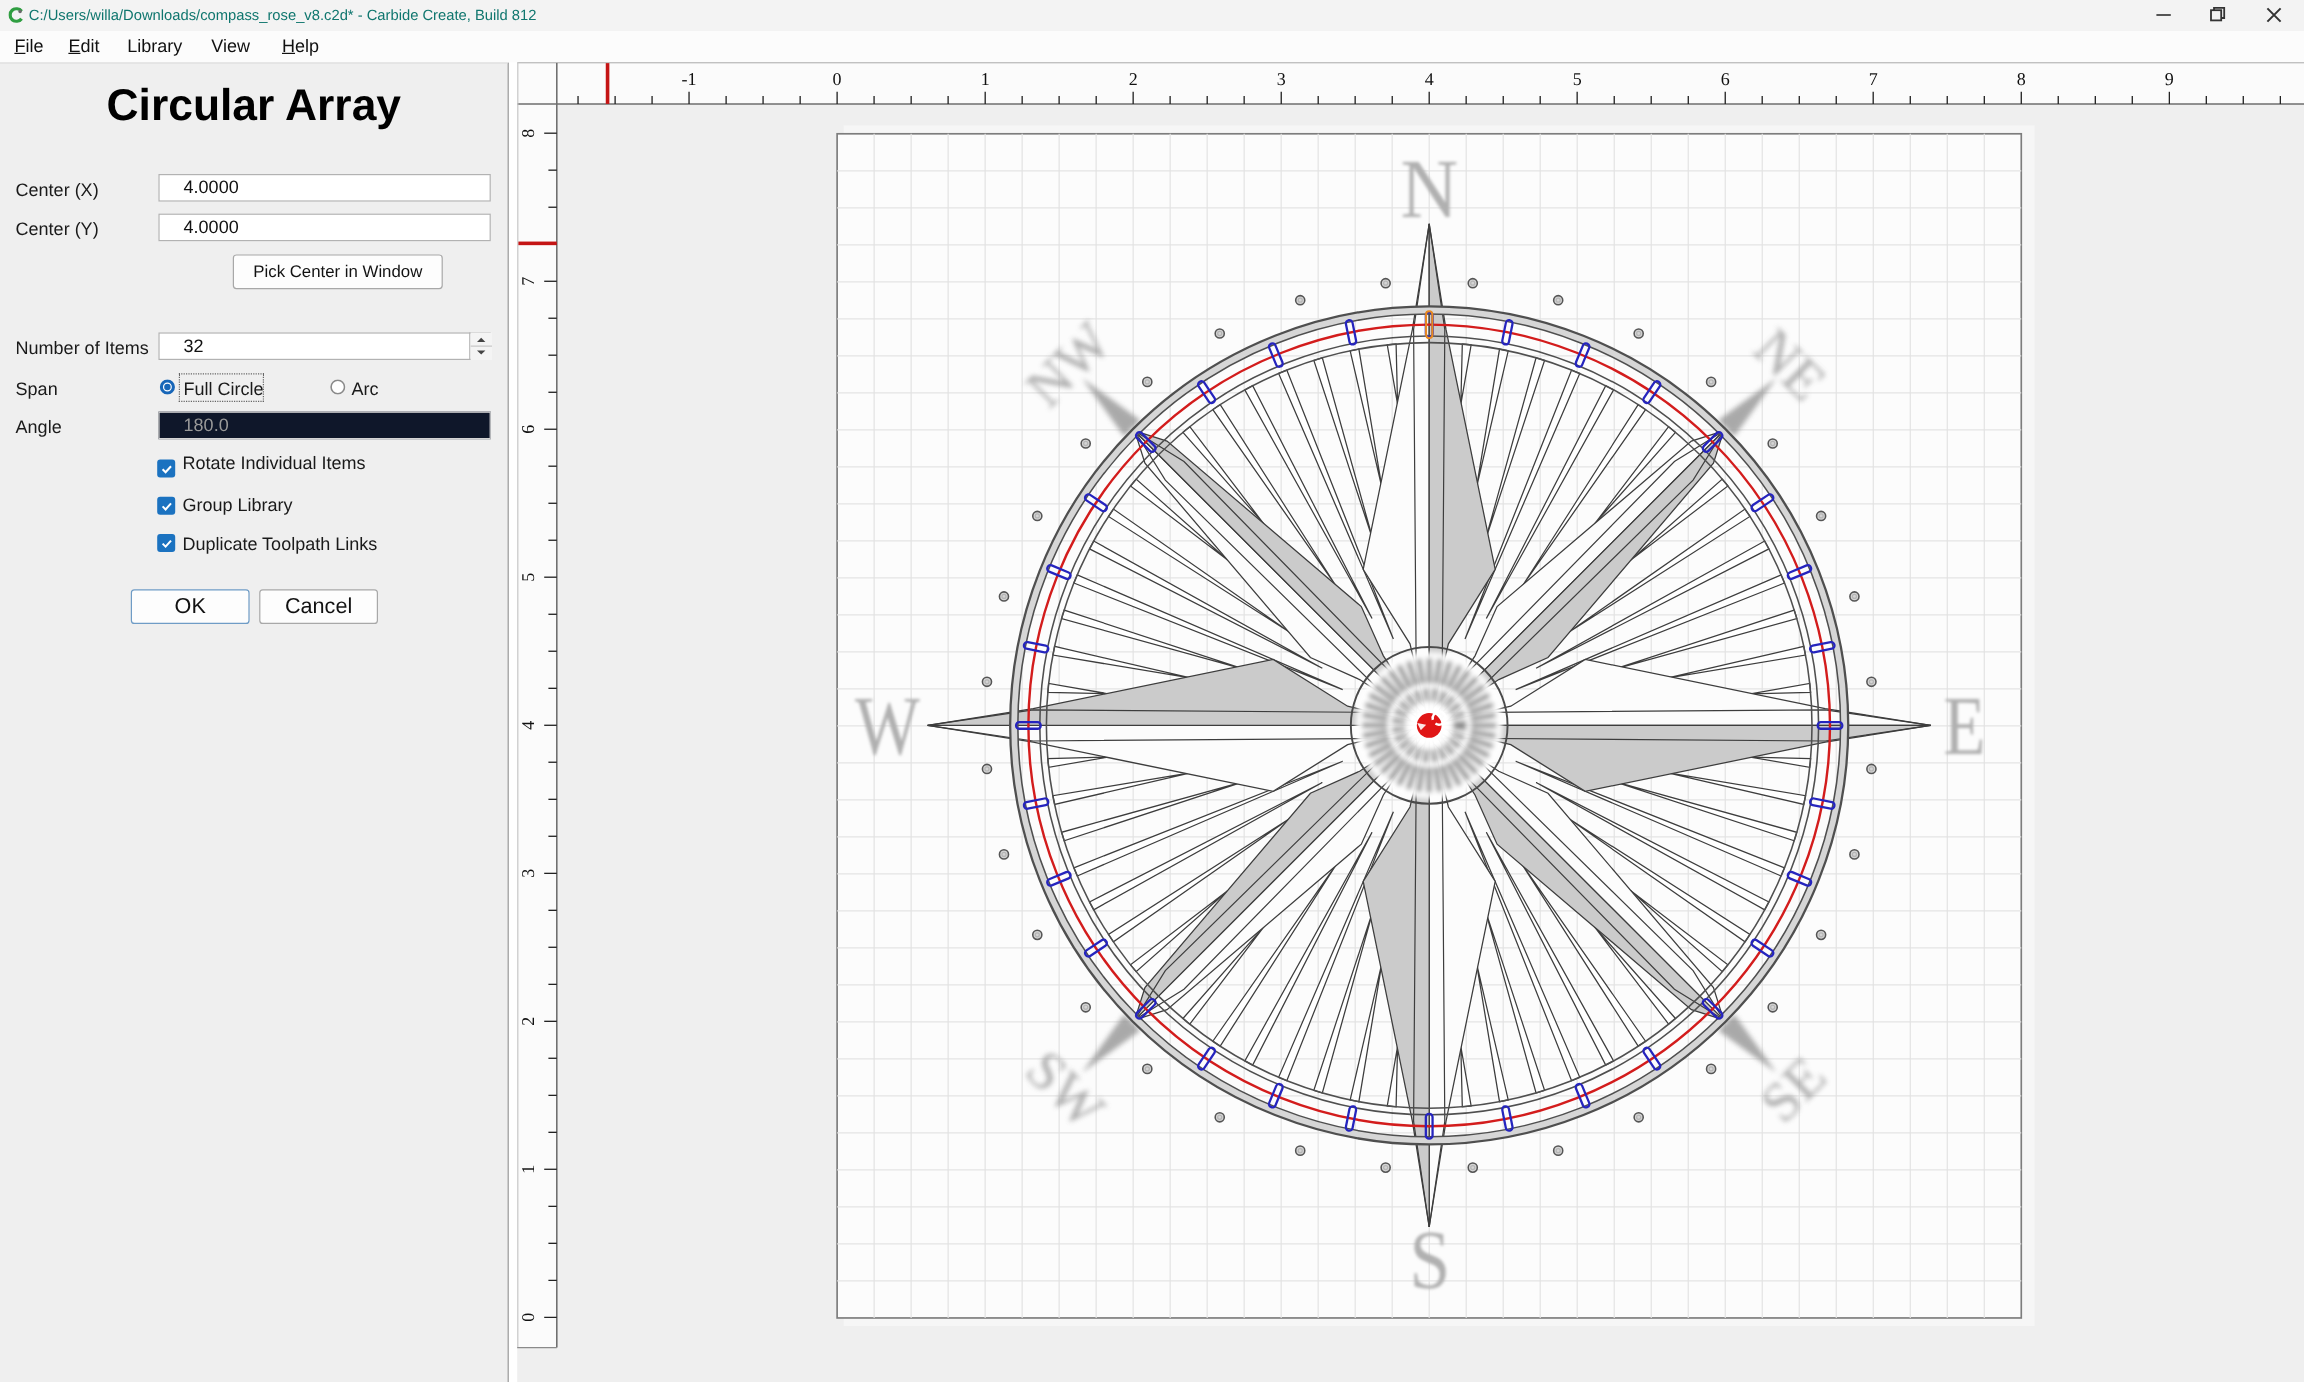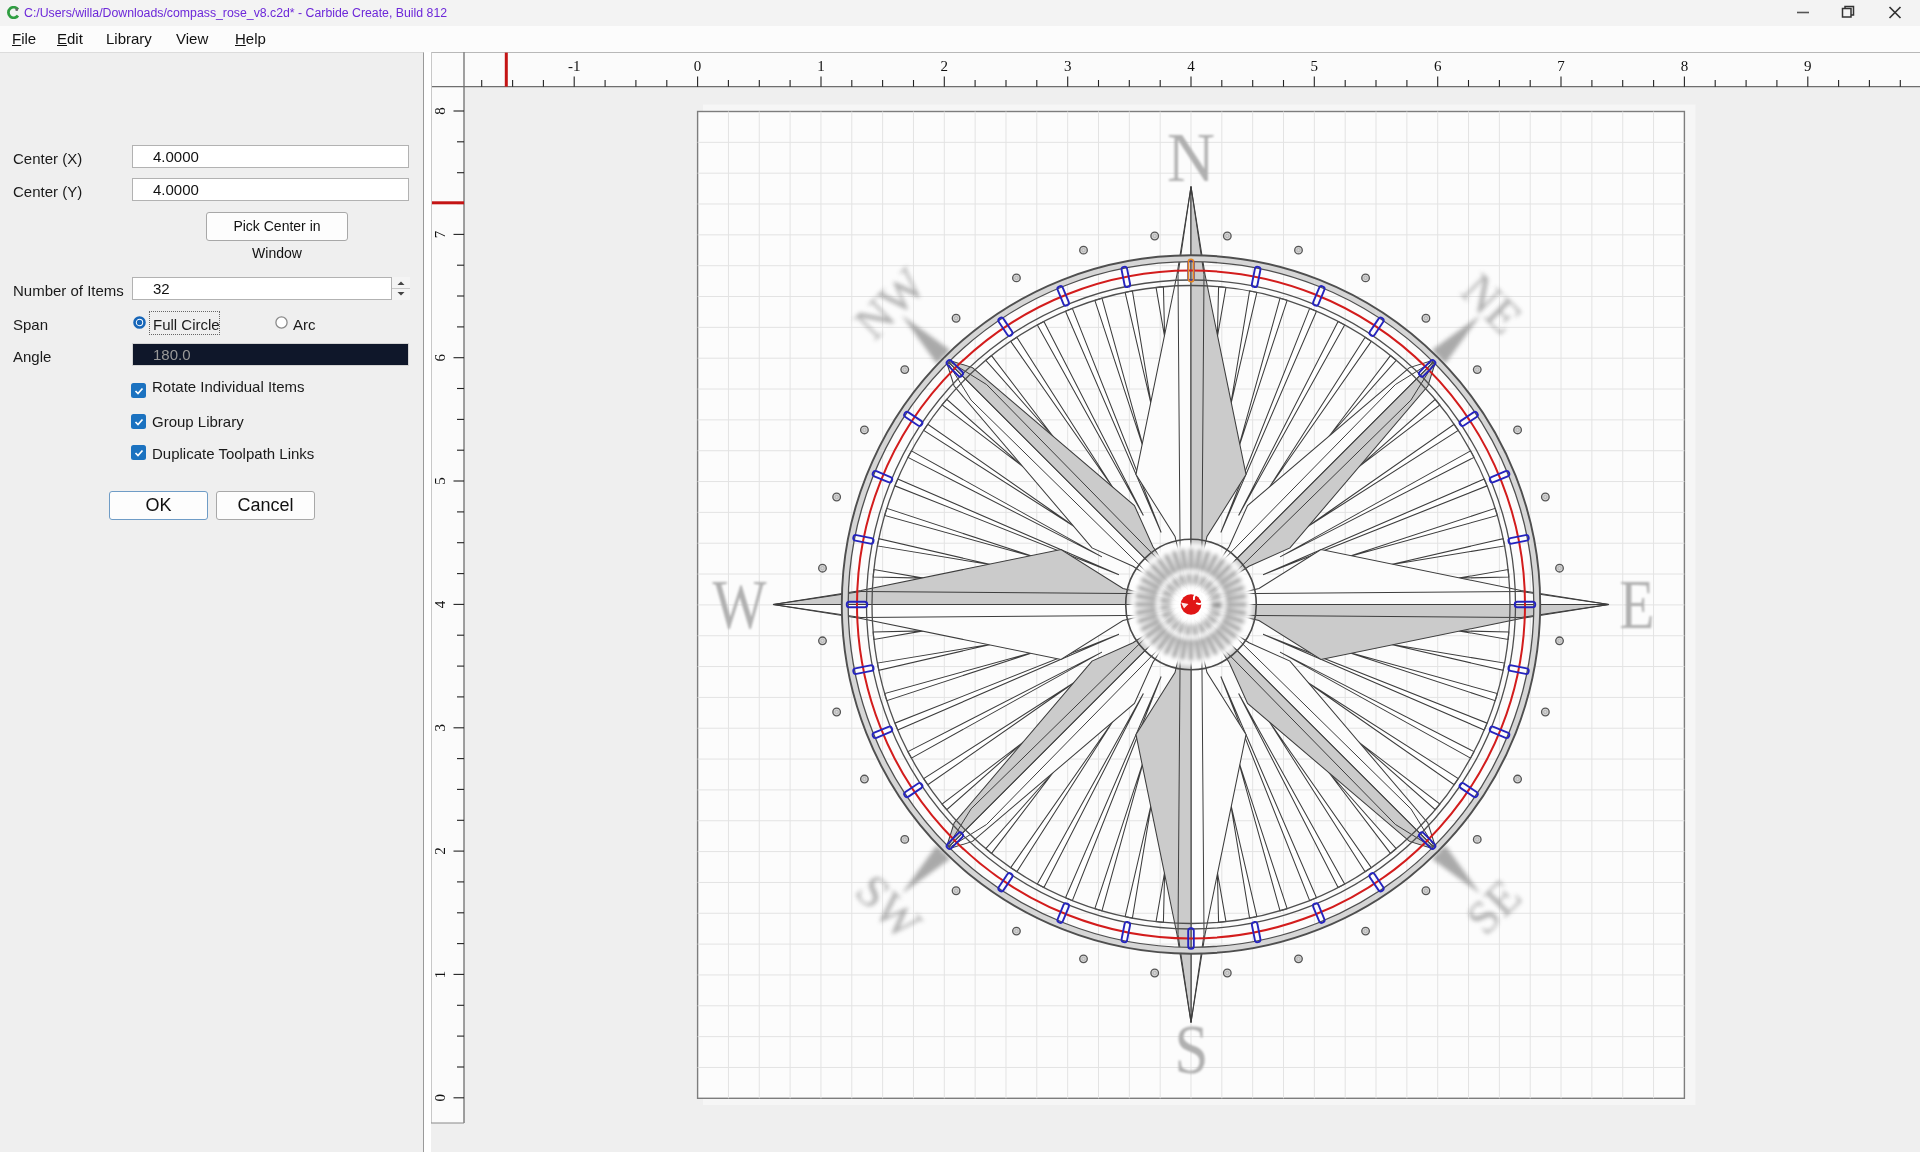--- a/index.html
+++ b/index.html
@@ -1,18 +1,18 @@
 <!DOCTYPE html>
 <html><head><meta charset="utf-8"><style>
 * { margin:0; padding:0; box-sizing:border-box; }
 body { width:1920px; height:1152px; position:relative; overflow:hidden;
   font-family:"Liberation Sans", sans-serif; background:#fff; }
 .abs { position:absolute; }
 #titlebar { left:0; top:0; width:1920px; height:26px; background:#f3f3f3; }
-#titletext { left:24px; top:6px; font-size:12.3px; color:#6d28d9; }
+#titletext { left:24px; top:6px; font-size:12.3px; color:#0f766e; }
 #menubar { left:0; top:26px; width:1920px; height:26px; background:#fcfcfc; }
 .menu { top:4px; font-size:15px; color:#111;text-align:right; }
 #panel { left:0; top:52px; width:424px; height:1100px; background:#efefef;
   border-right:1px solid #9a9a9a; border-top:1px solid #dcdcdc; }
 #ptitle { left:0; top:14px; width:423px; text-align:center; font-size:37px;
   font-weight:bold; color:#000; letter-spacing:0px; }
 .lbl { font-size:15px; color:#1a1a1a; }
 .inp { background:#fff; border:1px solid #b2b2b2; font-size:15px; color:#111;
   padding-left:20px; line-height:21px; }
 .btn { background:#fdfdfd; border:1px solid #a8a8a8; border-radius:3px;
@@ -485,25 +485,26 @@
   </svg>
 </div>
 <div class="abs" id="menubar">
   <div class="abs menu" style="left:12px"><u>F</u>ile</div>
   <div class="abs menu" style="left:57px"><u>E</u>dit</div>
   <div class="abs menu" style="left:106px">Library</div>
   <div class="abs menu" style="left:176px">View</div>
   <div class="abs menu" style="left:235px"><u>H</u>elp</div>
 </div>
 <div class="abs" id="panel">
+  <div class="abs" id="ptitle">Circular Array</div>
   <div class="abs lbl" style="left:13px;top:97px">Center (X)</div>
   <div class="abs inp" style="left:132px;top:92px;width:277px;height:23px">4.0000</div>
   <div class="abs lbl" style="left:13px;top:130px">Center (Y)</div>
   <div class="abs inp" style="left:132px;top:125px;width:277px;height:23px">4.0000</div>
-  <div class="abs btn" style="left:206px;top:159px;width:142px;height:29px;line-height:27px;font-size:14px">Pick Center in Window</div>
+  <div class="abs btn" style="left:194px;top:159px;width:175px;height:29px;line-height:27px;font-size:14px">Pick Center in Window</div>
   <div class="abs lbl" style="left:13px;top:229px">Number of Items</div>
   <div class="abs inp" style="left:132px;top:224px;width:277px;height:23px">32</div>
   <div class="abs" style="left:391px;top:224px;width:18px;height:23px;border-left:1px solid #b2b2b2">
     <svg width="18" height="23" viewBox="0 0 18 23">
       <rect x="0" y="0" width="18" height="23" fill="#f4f4f4"></rect>
       <line x1="0" y1="11.5" x2="18" y2="11.5" stroke="#c8c8c8"></line>
       <path d="M5.5 8 L9 4.5 L12.5 8 Z" fill="#444"></path>
       <path d="M5.5 15 L9 18.5 L12.5 15 Z" fill="#444"></path>
     </svg>
   </div>

